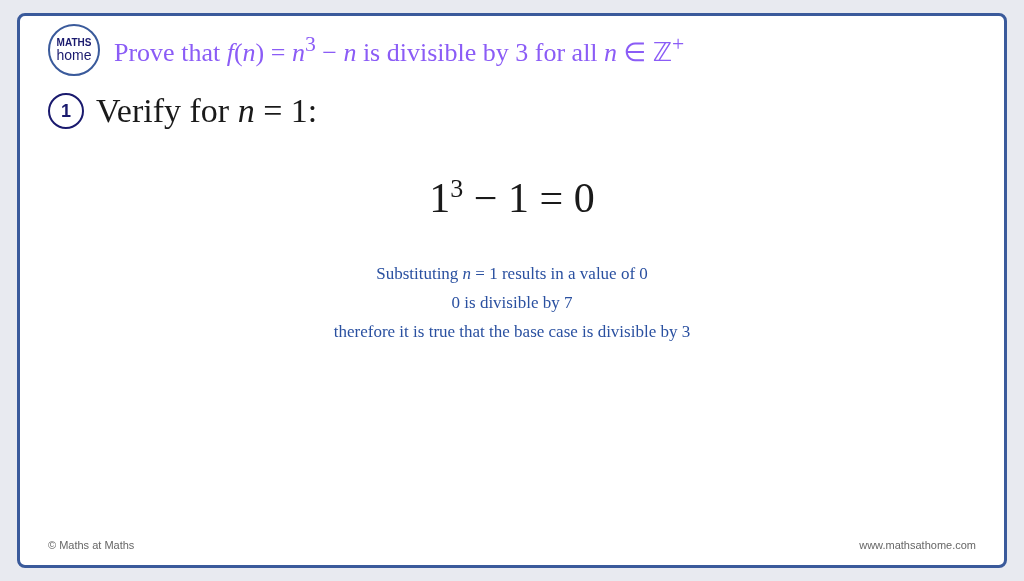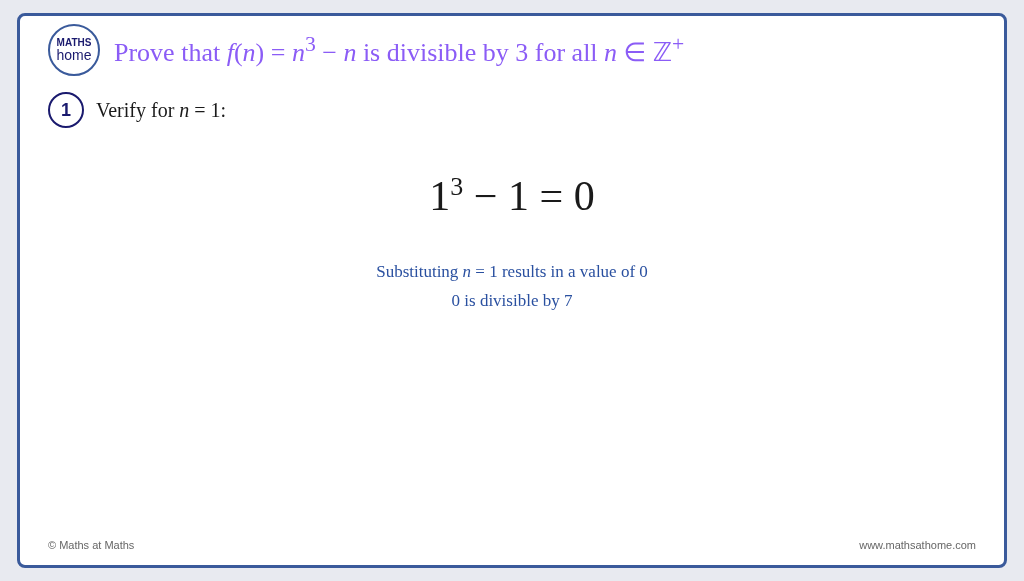--- a/index.html
+++ b/index.html
@@ -94,21 +94,21 @@
       align-items: center;
       justify-content: center;
       font-size: 18px;
       font-weight: bold;
       color: #1a1a6e;
       flex-shrink: 0;
       font-family: Arial, sans-serif;
     }
 
     .step-label {
-      font-size: 20px;
+      font-size: 34px;
       color: #1a1a1a;
       font-family: 'Georgia', 'Times New Roman', serif;
     }
 
     .math-center {
       text-align: center;
       margin-top: 44px;
       margin-bottom: 20px;
     }
 
@@ -175,20 +175,21 @@
     <span class="math-large">
       1<sup>3</sup> − 1 = 0
     </span>
   </div>
 
   <div class="result-section">
     <div class="result-line">
       Substituting <span style="font-style:italic;">n</span> = 1 results in a value of 0
     </div>
     <div class="result-line">0 is divisible by 7</div>
+    <div class="result-line">therefore it is true that the base case is divisible by 3</div>
   </div>
 
   <div class="footer-row">
     <span class="footer-text">© Maths at Maths</span>
     <span class="footer-text">www.mathsathome.com</span>
   </div>
 
 </div>
 
 </body></html>

